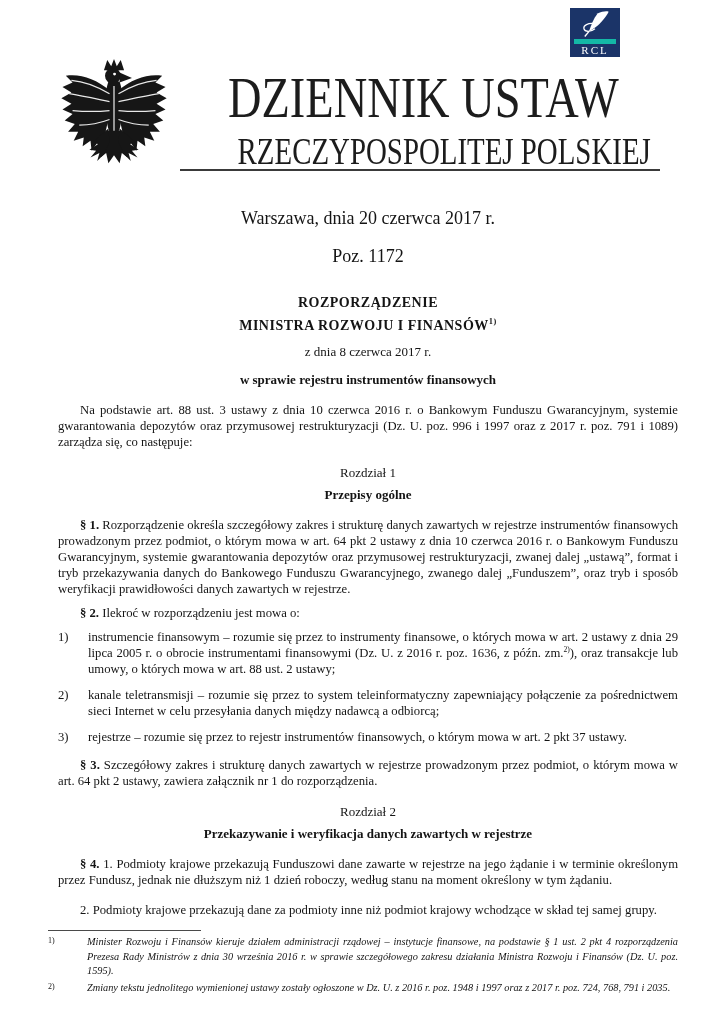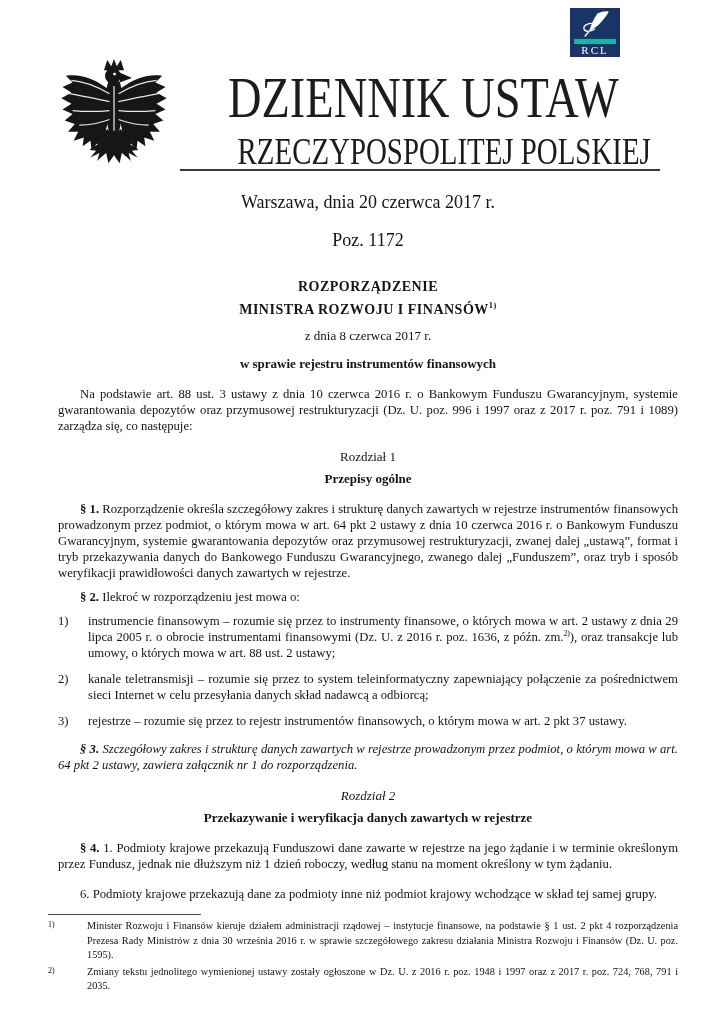--- a/index.html
+++ b/index.html
@@ -24,49 +24,49 @@
     color:#ffffff; font-size:11px; line-height:13px; letter-spacing:2px;
   }
   .mh-text{ position:absolute; left:180px; top:68px; width:480px; text-align:center; }
   .mh1{ font-size:58px; line-height:60px; white-space:nowrap; transform:scaleX(.80); transform-origin:50% 50%; color:#1c1c1c; }
   .mh2{ font-size:38px; line-height:44px; margin-top:1px; white-space:nowrap; transform:scaleX(.76); transform-origin:50% 50%; color:#1c1c1c; }
   .mh-rule{ position:absolute; left:180px; top:169px; width:480px; height:2px; background:#3a3a3a; }
 
   
   .content{ padding:0 46px 0 58px; }
   .centered{ text-align:center; }
-  .place-date{ font-size:18px; line-height:24px; margin-top:18px; }
+  .place-date{ font-size:18px; line-height:24px; margin-top:34px; }
   .poz{ font-size:18px; line-height:24px; margin-top:14px; }
   .act-type{ font-size:14px; line-height:17px; font-weight:bold; letter-spacing:.5px; margin-top:26px; }
   .act-issuer{ font-size:14px; line-height:17px; font-weight:bold; letter-spacing:.5px; margin-top:6px; }
   .act-date{ font-size:13px; line-height:17px; margin-top:9px; }
   .act-subject{ font-size:13px; line-height:17px; font-weight:bold; margin-top:11px; }
 
   .para{ font-size:12.7px; line-height:16px; text-align:justify; text-indent:22px; }
-  .mt6{ margin-top:14px; } .mt12{ margin-top:12px;font-style:italic; }
+  .mt6{ margin-top:14px; } .mt12{ margin-top:12px; }
   .mt14{ margin-top:14px; } .mt18{ margin-top:8px; }
   .chapter-label{ font-size:13px; line-height:16px; text-align:center; margin-top:15px; }
   .chapter-title{ font-size:13px; line-height:16px; font-weight:bold; text-align:center; margin-top:6px; }
   .lead{ font-weight:bold; }
   sup.ref{ font-size:60%; line-height:0; vertical-align:super; }
 
   .olist{ margin-top:8px; }
   .li{ display:flex; font-size:12.7px; line-height:16px; }
   .li + .li{ margin-top:10px; }
   .li-num{ flex:0 0 30px; }
   .li-text{ flex:1; text-align:justify; }
 
   
   .footnotes{ margin-top:12px; margin-left:-10px; }
   .fn-rule{ width:153px; border-top:1.5px solid #4a4a4a; margin-bottom:4px; }
   .fn{ display:flex; font-size:10.3px; line-height:14.5px; }
   .fn + .fn{ margin-top:2px; }
   .fn-marker{ flex:0 0 39px; }
   .fn-marker span{ font-size:8px; position:relative; top:-2px; }
-  .fn-text{ flex:1; text-align:justify; }
+  .fn-text{ flex:1; text-align:justify;font-style:italic; }
 </style>
 </head>
 <body>
 
 <div class="page">
 
   <div class="masthead">
 
     <svg class="eagle" viewBox="0 0 100 104" aria-hidden="true">
       <g fill="#161616">
@@ -129,36 +129,36 @@
 
     <p class="para mt18"><span class="lead">§ 2.</span> <span>Ilekroć w rozporządzeniu jest mowa o:</span></p>
 
     <div class="olist">
       <div class="li">
         <div class="li-num">1)</div>
         <div class="li-text"><span>instrumencie finansowym – rozumie się przez to instrumenty finansowe, o których mowa w art. 2 ustawy z dnia 29 lipca 2005 r. o obrocie instrumentami finansowymi (Dz. U. z 2016 r. poz. 1636, z późn. zm.</span><sup class="ref">2)</sup><span>), oraz transakcje lub umowy, o których mowa w art. 88 ust. 2 ustawy;</span></div>
       </div>
       <div class="li">
         <div class="li-num">2)</div>
-        <div class="li-text">kanale teletransmisji – rozumie się przez to system teleinformatyczny zapewniający połączenie za pośrednictwem sieci Internet w celu przesyłania danych skład nadawcą a odbiorcą;</div>
+        <div class="li-text">kanale teletransmisji – rozumie się przez to system teleinformatyczny zapewniający połączenie za pośrednictwem sieci Internet w celu przesyłania danych między nadawcą a odbiorcą;</div>
       </div>
       <div class="li">
         <div class="li-num">3)</div>
         <div class="li-text">rejestrze – rozumie się przez to rejestr instrumentów finansowych, o którym mowa w art. 2 pkt 37 ustawy.</div>
       </div>
     </div>
 
     <p class="para mt12"><span class="lead">§ 3.</span> <span>Szczegółowy zakres i strukturę danych zawartych w rejestrze prowadzonym przez podmiot, o którym mowa w art. 64 pkt 2 ustawy, zawiera załącznik nr 1 do rozporządzenia.</span></p>
 
     <div class="chapter-label mt12">Rozdział 2</div>
     <div class="chapter-title">Przekazywanie i weryfikacja danych zawartych w rejestrze</div>
 
     <p class="para mt6"><span class="lead">§ 4.</span> <span>1. Podmioty krajowe przekazują Funduszowi dane zawarte w rejestrze na jego żądanie i w terminie określonym przez Fundusz, jednak nie dłuższym niż 1 dzień roboczy, według stanu na moment określony w tym żądaniu.</span></p>
 
-    <p class="para mt14">6. Podmioty krajowe przekazują dane za podmioty inne niż podmiot krajowy wchodzące w skład tej samej grupy.</p>
+    <p class="para mt14">2. Podmioty krajowe przekazują dane za podmioty inne niż podmiot krajowy wchodzące w skład tej samej grupy.</p>
 
     <div class="footnotes">
       <div class="fn-rule"></div>
       <div class="fn">
         <div class="fn-marker"><span>1)</span></div>
         <div class="fn-text">Minister Rozwoju i Finansów kieruje działem administracji rządowej – instytucje finansowe, na podstawie § 1 ust. 2 pkt 4 rozporzą­dzenia Prezesa Rady Ministrów z dnia 30 września 2016 r. w sprawie szczegółowego zakresu działania Ministra Rozwoju i Finansów (Dz. U. poz. 1595).</div>
       </div>
       <div class="fn">
         <div class="fn-marker"><span>2)</span></div>
         <div class="fn-text">Zmiany tekstu jednolitego wymienionej ustawy zostały ogłoszone w Dz. U. z 2016 r. poz. 1948 i 1997 oraz z 2017 r. poz. 724, 768, 791 i 2035.</div>

